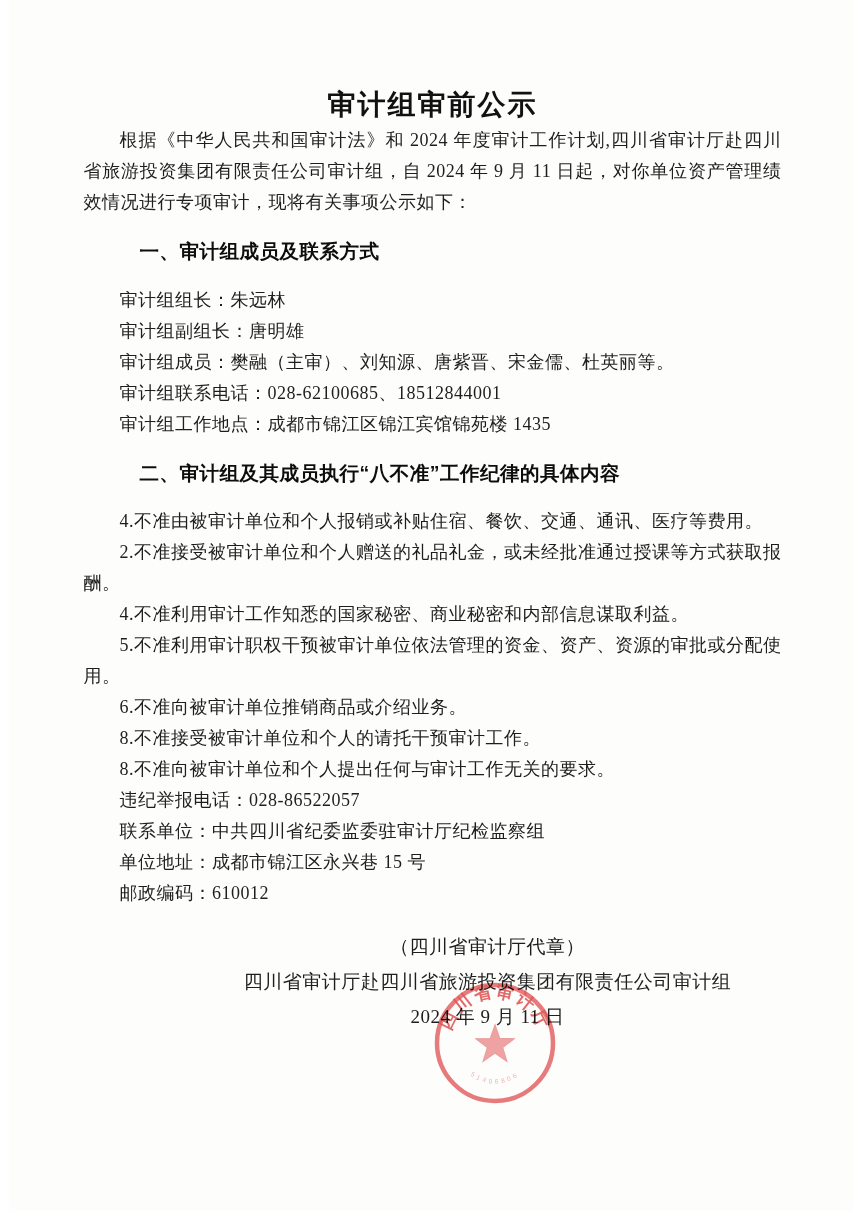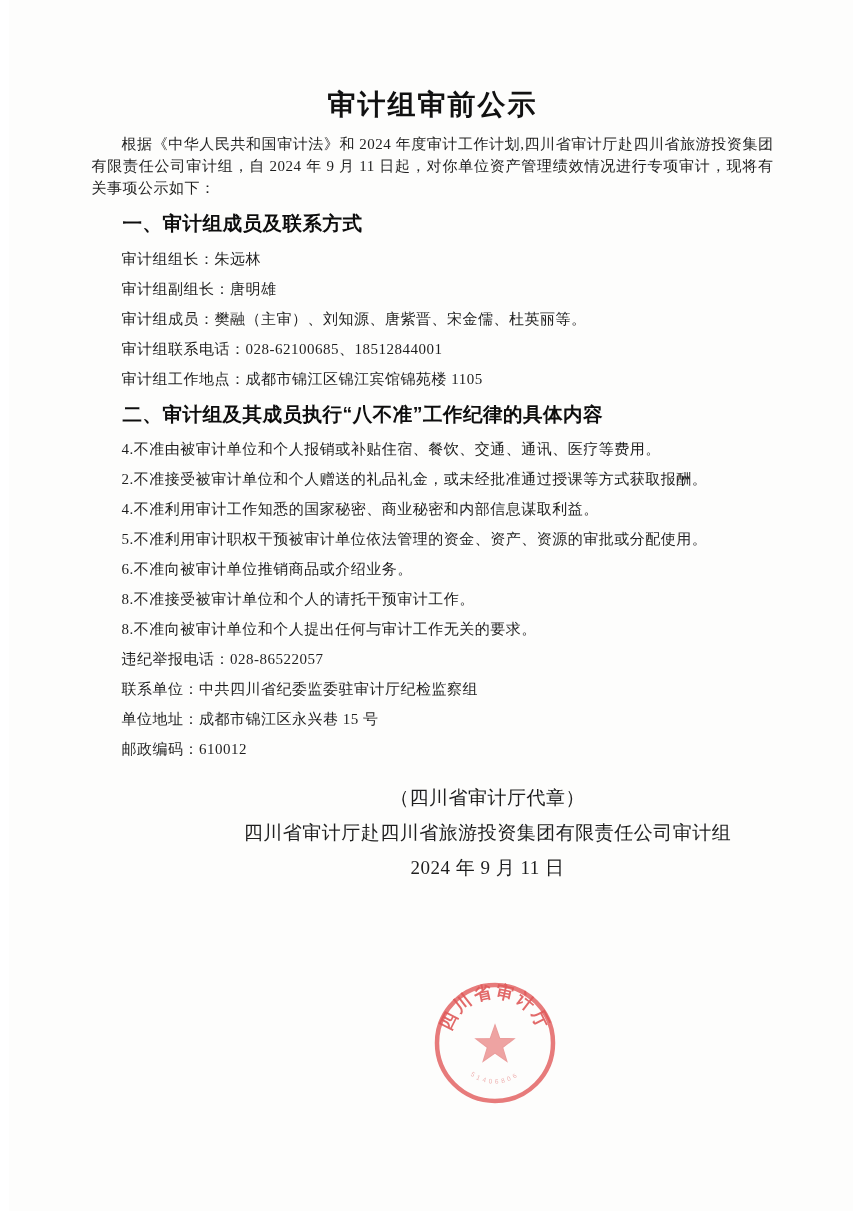--- a/index.html
+++ b/index.html
@@ -21,29 +21,29 @@
     text-align: center;
     font-size: 28px;
     font-weight: 700;
     line-height: 40px;
     letter-spacing: 2px;
     color: #111;
     font-family: "Liberation Serif", serif;
   }
   .body-start { margin-top: 48px; }
   p.line {
-    margin: 8px;
-    font-size: 15px;
-    line-height: 22px;
+    margin: 0;
+    font-size: 18px;
+    line-height: 31px;
     text-indent: 2em;
     text-align: justify;
     letter-spacing: 0.5px;
   }
   h2.heading {
-    margin: 0;
+    margin: 17px;
     font-size: 19.5px;
     line-height: 32.6px;
     text-indent: 2em;
     font-weight: 700;
     color: #0d0d0d;
     font-family: "Liberation Sans", sans-serif;
     letter-spacing: 0.5px;
   }
   .signature {
     margin-top: 20px;
@@ -73,21 +73,21 @@
 
     <h1 class="doc-title">审计组审前公示</h1>
 
     <p class="line body-start">根据《中华人民共和国审计法》和 2024 年度审计工作计划,四川省审计厅赴四川省旅游投资集团有限责任公司审计组，自 2024 年 9 月 11 日起，对你单位资产管理绩效情况进行专项审计，现将有关事项公示如下：</p>
 
     <h2 class="heading">一、审计组成员及联系方式</h2>
     <p class="line">审计组组长：朱远林</p>
     <p class="line">审计组副组长：唐明雄</p>
     <p class="line">审计组成员：樊融（主审）、刘知源、唐紫晋、宋金儒、杜英丽等。</p>
     <p class="line">审计组联系电话：028-62100685、18512844001</p>
-    <p class="line">审计组工作地点：成都市锦江区锦江宾馆锦苑楼 1105</p>
+    <p class="line">审计组工作地点：成都市锦江区锦江宾馆锦苑楼 1435</p>
 
     <h2 class="heading">二、审计组及其成员执行“八不准”工作纪律的具体内容</h2>
     <p class="line">4.不准由被审计单位和个人报销或补贴住宿、餐饮、交通、通讯、医疗等费用。</p>
     <p class="line">2.不准接受被审计单位和个人赠送的礼品礼金，或未经批准通过授课等方式获取报酬。</p>
     <p class="line">4.不准利用审计工作知悉的国家秘密、商业秘密和内部信息谋取利益。</p>
     <p class="line">5.不准利用审计职权干预被审计单位依法管理的资金、资产、资源的审批或分配使用。</p>
     <p class="line">6.不准向被审计单位推销商品或介绍业务。</p>
     <p class="line">8.不准接受被审计单位和个人的请托干预审计工作。</p>
     <p class="line">8.不准向被审计单位和个人提出任何与审计工作无关的要求。</p>
 

